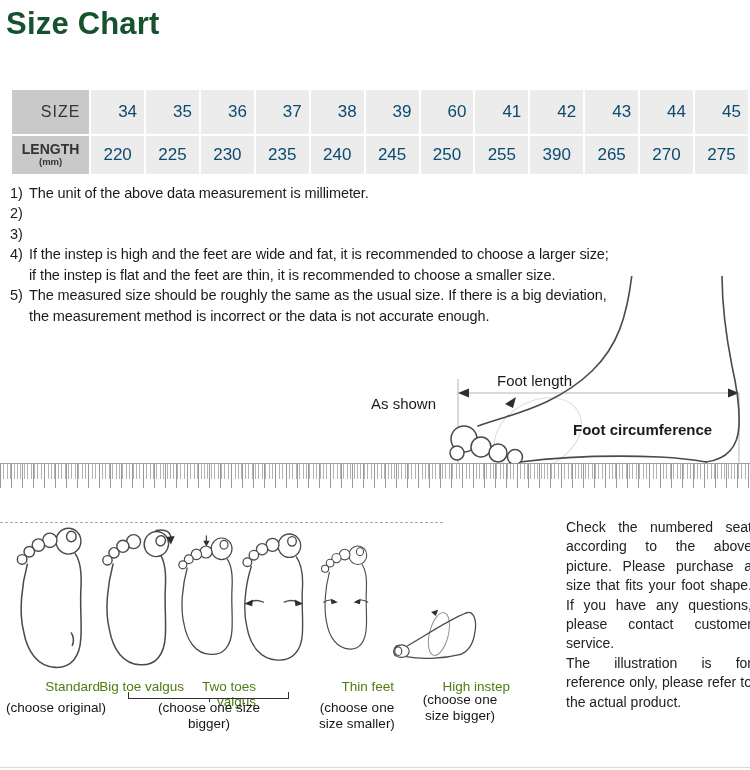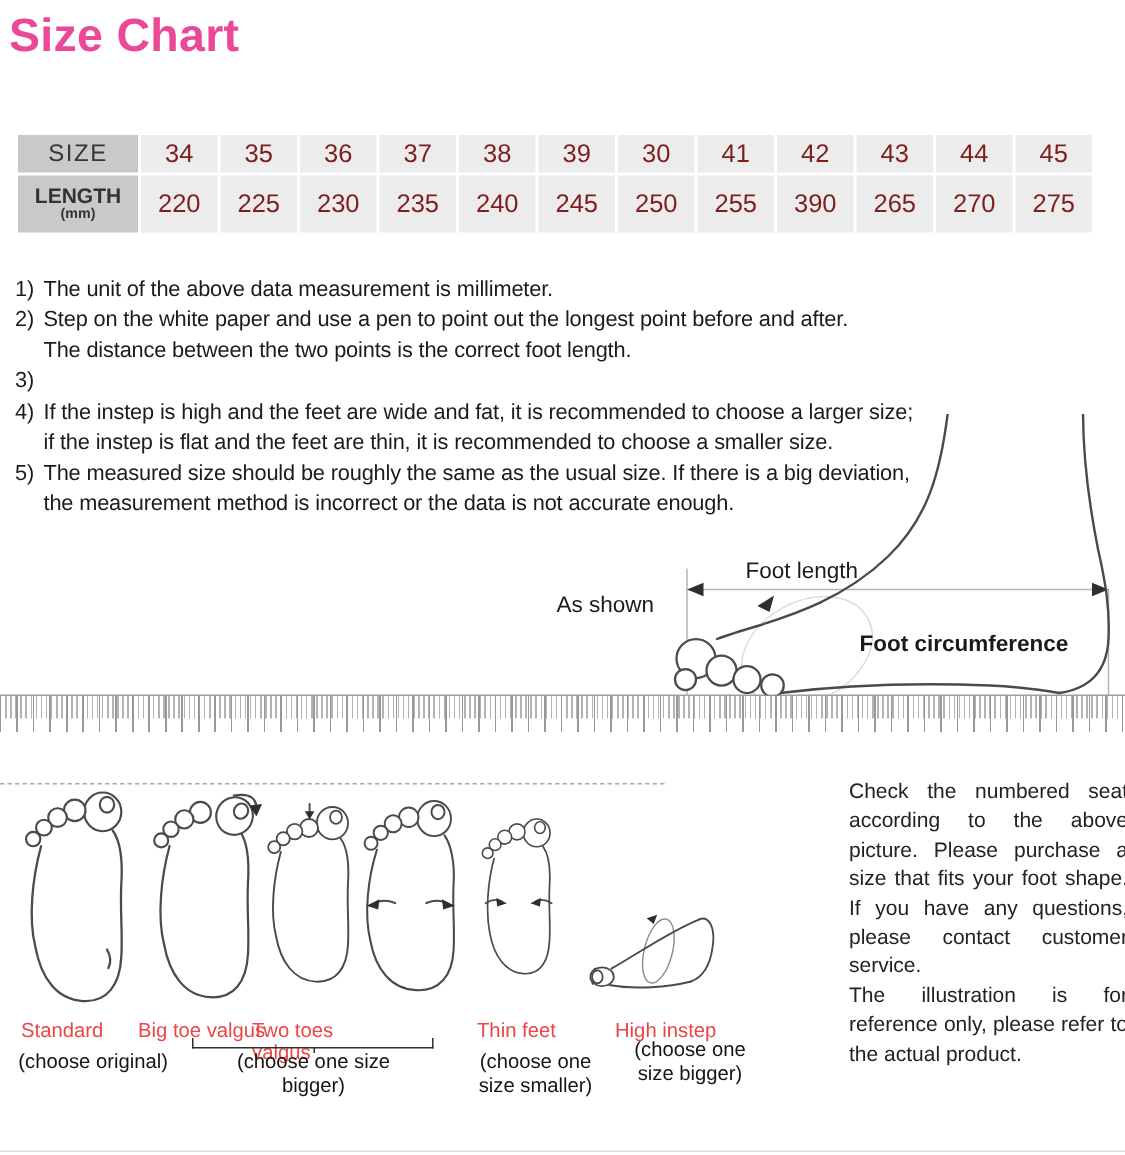--- a/index.html
+++ b/index.html
@@ -1,26 +1,26 @@
 <!DOCTYPE html>
 <html><head>
 <meta charset="utf-8">
 <style>
   html,body{margin:0;padding:0;background:#fff;}
   .canvas{position:relative;width:750px;height:770px;background:#ffffff;overflow:hidden;
           font-family:"Liberation Sans",sans-serif;color:#1c1c1c;}
 
-  .title{position:absolute;left:6px;top:6px;font-size:31px;font-weight:bold;color:#ec4899;letter-spacing:0.2px;}
+  .title{position:absolute;left:6px;top:6px;font-size:31px;font-weight:bold;color:#14532d;letter-spacing:0.2px;}
 
   
   .size-table{position:absolute;left:10px;top:88px;border-collapse:separate;border-spacing:2px;}
   .size-table td{text-align:center;vertical-align:middle;padding:0;}
   .size-table .hcell{width:80px;background:#c9c9c9;color:#353535;}
-  .size-table .dcell{width:51px;background:#ececec;color:#7f1d1d;font-size:17px;}
-  .row-size td{height:25px;}
+  .size-table .dcell{width:51px;background:#ececec;color:#0c4a6e;font-size:17px;}
+  .row-size td{height:44px;padding-left:20px;}
   .row-length td{height:38px;margin-top:20px;}
   .size-head{font-size:16px;letter-spacing:1px;color:#333;}
   .length-head{font-size:14px;font-weight:bold;line-height:13px;color:#333;}
   .length-unit{font-size:9.5px;font-weight:bold;color:#333;}
 
   
   .notes{position:absolute;left:10px;top:183px;font-size:14.5px;line-height:20.45px;color:#1b1b1b;letter-spacing:-0.1px;}
   .note{display:flex;}
   .note-num{width:19px;flex:none;}
   .note-line{white-space:pre;}
@@ -43,21 +43,21 @@
   .dash-line{position:absolute;left:0;top:522px;width:443px;border-top:1.5px dashed #a9a9a9;}
 
   .foot-svg{position:absolute;}
   .sketch{stroke:#4a4a4a;fill:none;stroke-width:1.6;stroke-linecap:round;stroke-linejoin:round;}
   .toefill{fill:#ffffff;stroke:#4a4a4a;stroke-width:1.5;}
   .arrowfill{fill:#2e2e2e;stroke:none;}
   .faint{stroke:#dcdcdc;fill:none;stroke-width:1;}
   .ring{stroke:#8a8a8a;fill:none;stroke-width:1.2;}
 
   
-  .cap{position:absolute;top:679px;font-size:13.5px;color:#ef4444;text-align:left;}
+  .cap{position:absolute;top:679px;font-size:13.5px;color:#4d7c0f;text-align:right;}
   .advice{position:absolute;font-size:13.5px;color:#151515;text-align:center;line-height:15.5px;}
   .bracket{position:absolute;left:128px;top:692px;width:159px;height:6px;
            border-left:1px solid #2e2e2e;border-right:1px solid #2e2e2e;border-bottom:1px solid #2e2e2e;}
   .bracket-stem{position:absolute;left:50%;top:6px;width:1px;height:4px;background:#2e2e2e;}
 
   
   .rightcol{position:absolute;left:566px;top:518px;width:186px;font-size:14px;line-height:19.4px;
             color:#222;text-align:justify;}
   .rightcol p{margin:0;}
 
@@ -73,21 +73,21 @@
   <table class="size-table">
     <tbody>
         <tr class="row-size">
       <td class="hcell size-head">SIZE</td>
     <td class="dcell">34</td>
           <td class="dcell">35</td>
           <td class="dcell">36</td>
           <td class="dcell">37</td>
           <td class="dcell">38</td>
           <td class="dcell">39</td>
-          <td class="dcell">30</td>
+          <td class="dcell">60</td>
           <td class="dcell">41</td>
           <td class="dcell">42</td>
           <td class="dcell">43</td>
           <td class="dcell">44</td>
           <td class="dcell">45</td>
         </tr>
     <tr class="row-length">
       <td class="hcell">
         <div class="length-head">LENGTH</div>
         <div class="length-unit">(mm)</div>
@@ -110,24 +110,20 @@
 
   <div class="notes">
       <div class="note">
         <span class="note-num">1)</span>
         <div>
           <div class="note-line">The unit of the above data measurement is millimeter.</div>
         </div>
       </div>
       <div class="note">
         <span class="note-num">2)</span>
-        <div>
-          <div class="note-line">Step on the white paper and use a pen to point out the longest point before and after.</div>
-          <div class="note-line">The distance between the two points is the correct foot length.</div>
-        </div>
       </div>
       <div class="note">
         <span class="note-num">3)</span>
       </div>
       <div class="note">
         <span class="note-num">4)</span>
         <div>
           <div class="note-line">If the instep is high and the feet are wide and fat, it is recommended to choose a larger size;</div>
           <div class="note-line">if the instep is flat and the feet are thin, it is recommended to choose a smaller size.</div>
         </div>
@@ -265,21 +261,21 @@
   <div class="cap" style="left:14px;width:86px;">Standard</div>
   <div class="cap" style="left:92px;width:92px;">Big toe valgus</div>
   <div class="cap" style="left:168px;width:88px;">Two toes valgus</div>
   <div class="cap" style="left:318px;width:76px;">Thin feet</div>
   <div class="cap" style="left:410px;width:100px;">High instep</div>
 
   <div class="bracket">
       <div class="bracket-stem"></div>
     </div>
 
-  <div class="advice" style="left:0px;top:700px;width:112px;text-align:right;">(choose original)</div>
+  <div class="advice" style="left:0px;top:700px;width:112px;">(choose original)</div>
   <div class="advice" style="left:146px;top:700px;width:126px;">(choose one size bigger)</div>
   <div class="advice" style="left:316px;top:700px;width:82px;">(choose one size smaller)</div>
   <div class="advice" style="left:416px;top:692px;width:88px;">(choose one size bigger)</div>
 
   <div class="rightcol">
     <p>Check the numbered seat according to the above picture. Please purchase a size that fits your foot shape. If you have any questions, please contact customer service.</p>
     <p>The illustration is for reference only, please refer to the actual product.</p>
   </div>
 
   <div class="bottom-line"></div>

